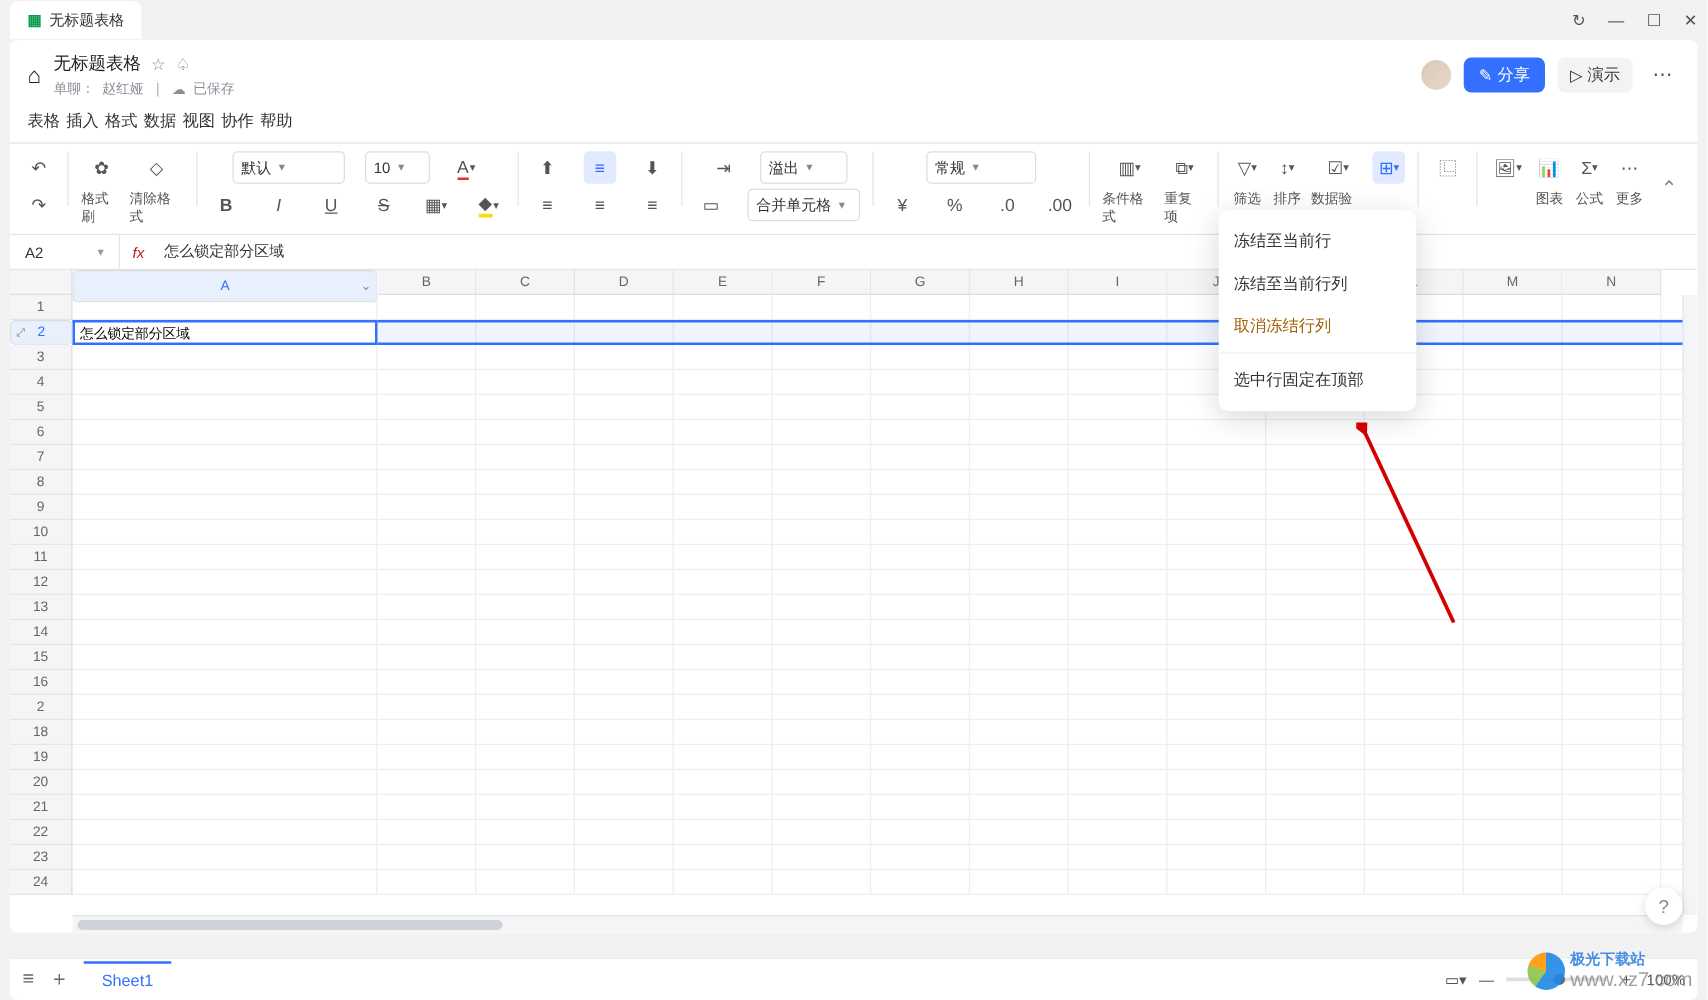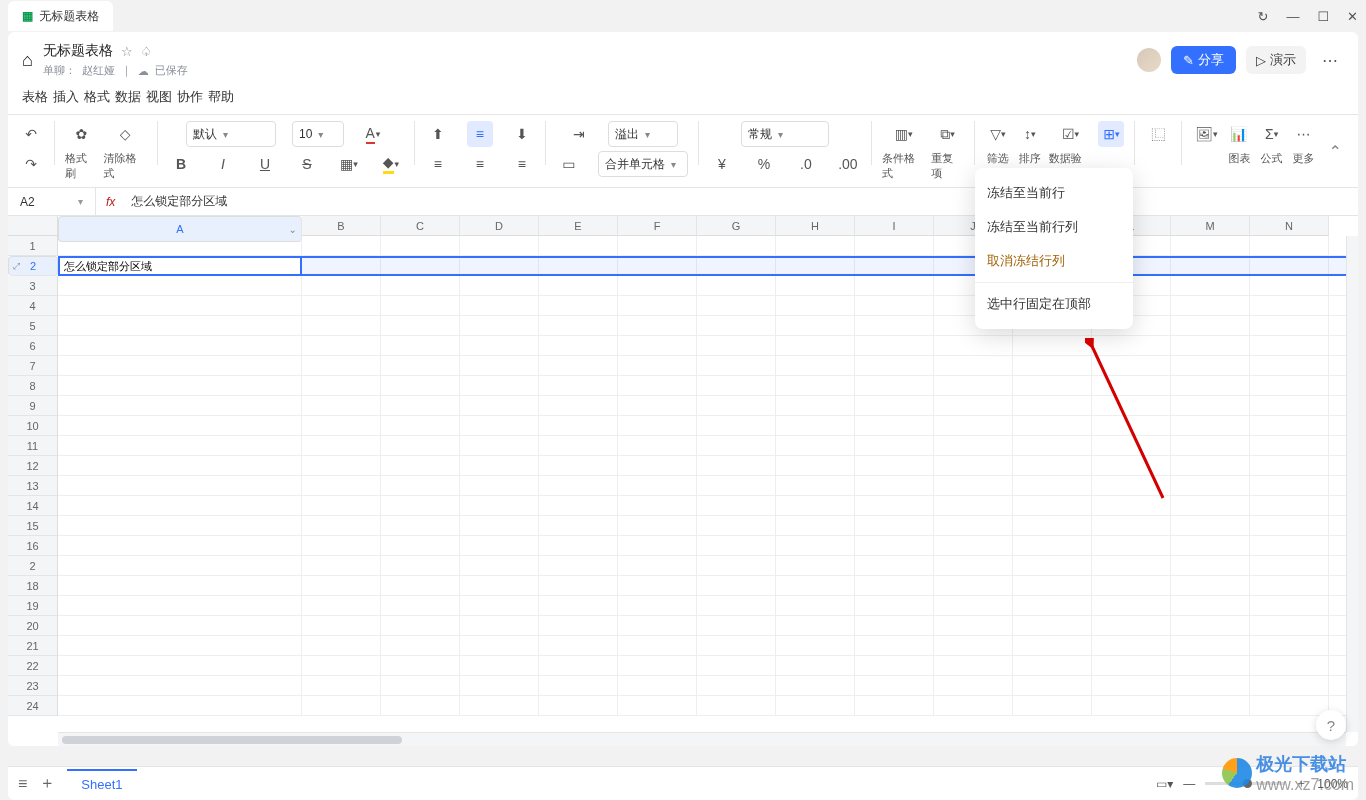--- a/index.html
+++ b/index.html
@@ -71,21 +71,21 @@
 .bottom-bar{position:absolute;bottom:0;left:8px;right:8px;height:34px;background:#fff;border-top:1px solid #e5e5e5;display:flex;align-items:center;justify-content:space-between;padding:0 10px;border-radius:0 0 6px 6px}
 .bottom-left{display:flex;align-items:center;gap:12px}
 .sheet-tab{padding:6px 14px;border-top:2px solid #3370ff;color:#3370ff;font-size:13px;cursor:pointer}
 .add-sheet,.list-sheet{color:#666;font-size:16px;cursor:pointer}
 .bottom-right{display:flex;align-items:center;gap:10px;font-size:12px;color:#555}
 .zoom-slider{width:80px;height:3px;background:#ddd;position:relative}
 .zoom-slider::after{content:"";position:absolute;left:38px;top:-3px;width:9px;height:9px;background:#666;border-radius:50%}
 .help-fab{position:absolute;right:20px;bottom:60px;width:30px;height:30px;border-radius:50%;background:#fff;box-shadow:0 2px 8px rgba(0,0,0,0.15);display:flex;align-items:center;justify-content:center;color:#888;font-size:15px;cursor:pointer}
 .watermark{position:absolute;right:12px;bottom:6px;z-index:50;display:flex;align-items:center;gap:4px;pointer-events:none}
 .wm-logo{width:30px;height:30px;border-radius:50%;background:conic-gradient(#1e88e5 0 60%,#8bc34a 60% 80%,#ff9800 80% 100%);opacity:0.9}
-.wm-text{font-size:18px;color:#2b7de0;font-weight:bold;opacity:0.85}
+.wm-text{font-size:12px;color:#2b7de0;font-weight:bold;opacity:0.85}
 .wm-sub{font-size:16px;color:#888;opacity:0.8}
 svg{display:block}
 </style>
 </head>
 <body>
 
 <div class="topbar">
   <div class="tab-area">
     <div class="doc-tab">
       <span class="ico">▦</span>

